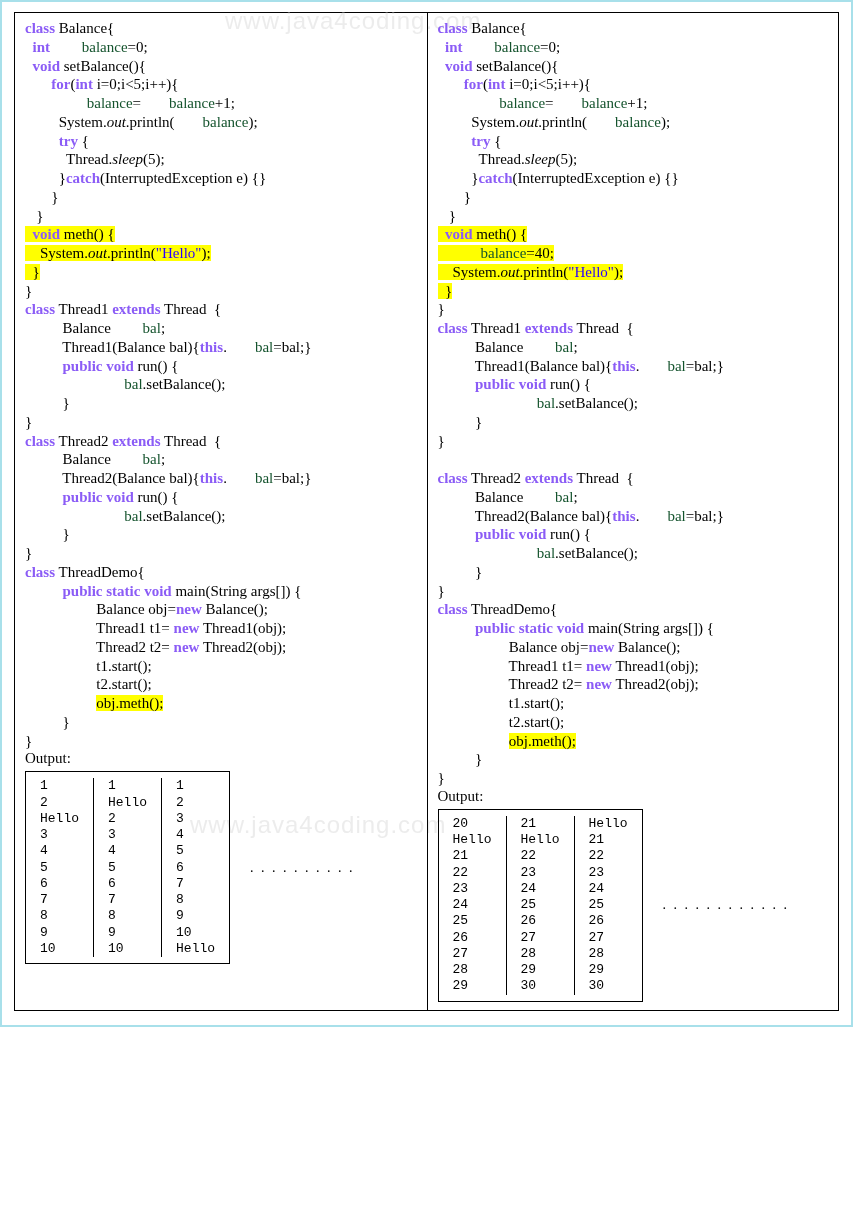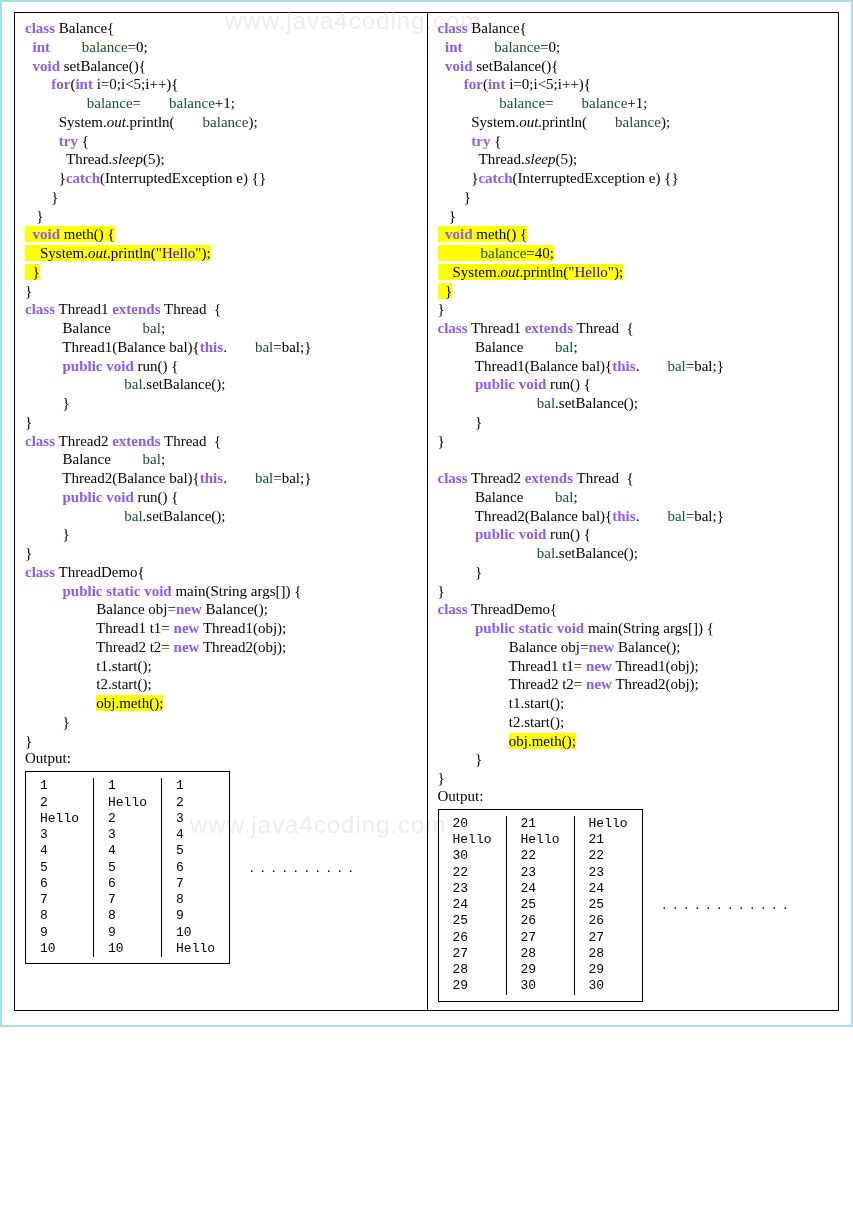--- a/index.html
+++ b/index.html
@@ -219,21 +219,21 @@
                    t1.start();
                    t2.start();
                    <span class="hl">obj.meth();</span>
           }
 }</div>
       <div class="output-label">Output:</div>
       <div class="output-row">
         <div class="output-box" id="right-output">
             <div class="out-col">20
 Hello
-30
+21
 22
 23
 24
 25
 26
 27
 28
 29</div>
             <div class="out-col">21
 Hello

